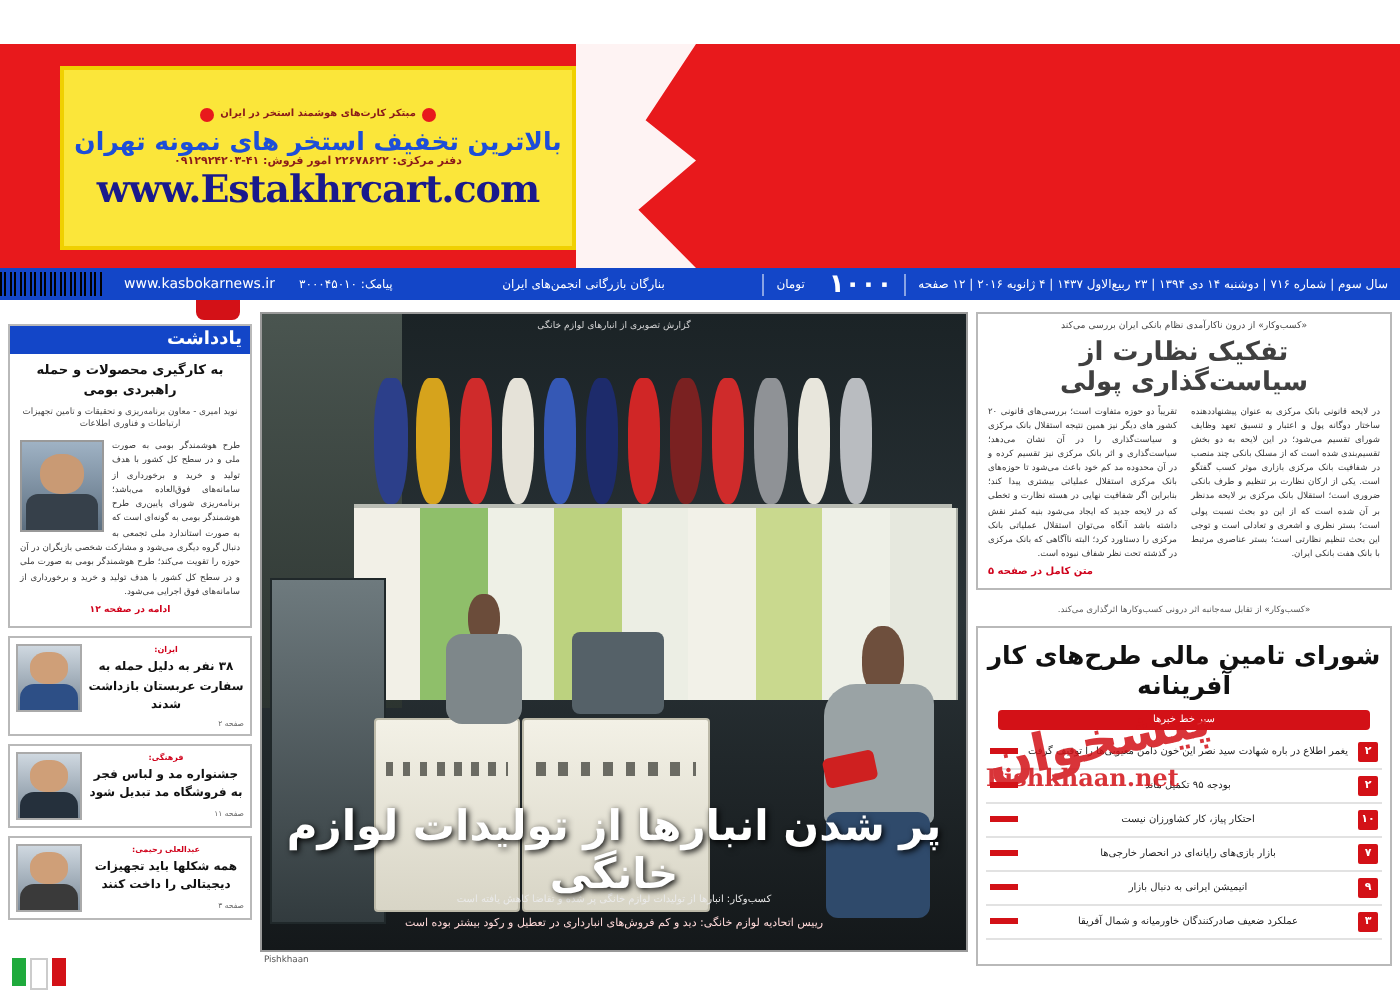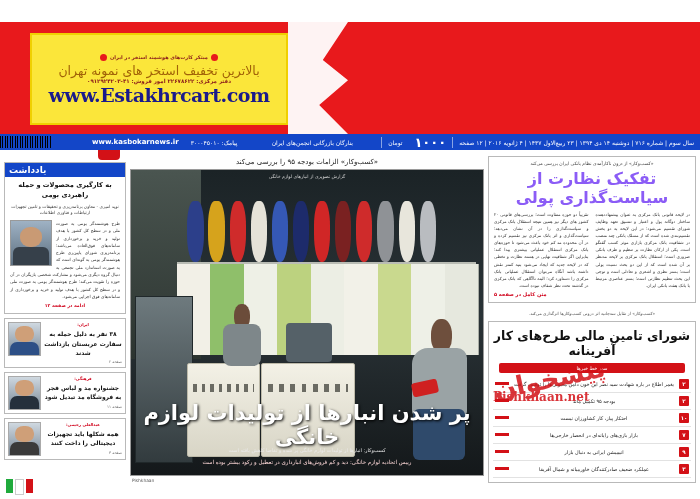--- a/index.html
+++ b/index.html
@@ -13,21 +13,21 @@
   
   .masthead{position:relative;height:112px;background:#e8191c;overflow:hidden;}
   .mh-ad{position:absolute;right:auto;left:30px;top:11px;width:258px;height:92px;
          background:#fbe63a;border:2px solid #f0d000;box-sizing:border-box;
          display:flex;flex-direction:column;align-items:center;justify-content:center;
          text-align:center;line-height:1.05;}
   .ad-l1{font-size:15px;font-weight:bold;color:#1a1a8c;letter-spacing:-.2px;}
   .ad-badge{display:flex;align-items:center;gap:3px;margin:2px 0;}
   .ad-badge .dot{width:7px;height:7px;border-radius:50%;background:#e8191c;}
   .ad-l2sm{font-size:5px;font-weight:bold;color:#8a1a1a;}
-  .ad-l3{font-size:12.5px;font-weight:normal;color:#a16207;margin-top:1px;}
+  .ad-l3{font-size:12.5px;font-weight:bold;color:#1d4ed8;margin-top:1px;}
   .ad-l4{font-size:5.5px;font-weight:bold;color:#8a1a1a;margin-top:2px;letter-spacing:.2px;}
   .ad-url{font-family:"DejaVu Serif","Liberation Serif",serif;font-size:19px;font-weight:bold;
           color:#1a1a8c;margin-top:1px;letter-spacing:-.5px;direction:ltr;}
 
   .mh-logo{position:absolute;right:18px;top:4px;width:390px;height:108px;direction:rtl;}
   .logo-kicker{position:absolute;top:6px;right:30px;font-size:11px;font-weight:bold;color:#fff;}
   .logo-word{position:absolute;top:8px;right:6px;font-size:74px;font-weight:bold;color:#fff;
              line-height:1;letter-spacing:-2px;text-shadow:2px 2px 0 #9c0d10;white-space:nowrap;}
   .logo-en{position:absolute;bottom:4px;right:148px;direction:ltr;
            font-family:"DejaVu Serif","Liberation Serif",serif;font-size:17px;
@@ -41,35 +41,35 @@
 
   
   .infobar{height:16px;background:#1346c8;display:flex;align-items:center;
            color:#fff;font-size:6px;direction:rtl;}
   .ib-seg{padding:0 6px;white-space:nowrap;}
   .ib-sep{width:1px;height:11px;background:#ffffff80;}
   .ib-date{flex:0 0 auto;}
   .ib-price{font-size:13px;font-weight:bold;}
   .ib-mid{flex:1;text-align:center;}
   .ib-url{direction:ltr;font-family:"DejaVu Sans","Liberation Sans",sans-serif;
-          font-size:7px;font-weight:bold;margin-left:30px;}
+          font-size:7px;font-weight:normal;}
   .barcode{width:52px;height:12px;margin-right:4px;
     background:repeating-linear-gradient(to right,#000 0 1px,transparent 1px 2px,#000 2px 3px,transparent 3px 5px);}
 
   
   .body{display:flex;height:333px;padding:6px 4px 0 4px;box-sizing:border-box;gap:4px;}
   .col-left{width:208px;display:flex;flex-direction:column;gap:5px;}
   .col-mid{flex:1;display:flex;flex-direction:column;}
   .col-right{width:122px;display:flex;flex-direction:column;gap:4px;}
 
   
   .box{border:1px solid #b9b9b9;background:#fff;box-sizing:border-box;}
   .lead-box{padding:4px 5px 5px 5px;}
   .lead-over{font-size:4.6px;color:#444;text-align:center;margin-bottom:3px;}
-  .lead-title{font-size:16px;font-weight:bold;color:#8b5cf6;text-align:center;margin-bottom:4px;}
+  .lead-title{font-size:13px;font-weight:bold;color:#404040;text-align:center;margin-bottom:4px;}
   .lead-cols{column-count:2;column-gap:7px;column-rule:0;}
   .lead-cols p{margin:0;font-size:4.3px;line-height:1.65;color:#333;text-align:justify;}
   .lead-more{color:#d0021b;font-weight:bold;font-size:5px;text-align:left;margin-top:2px;}
   .lead-foot{font-size:4.3px;color:#555;text-align:center;padding:3px 0 0;}
 
   
   .list-box{flex:1;padding:4px 4px 2px;position:relative;overflow:hidden;}
   .list-title{font-size:12.5px;font-weight:bold;color:#111;text-align:center;margin:2px 0 5px;}
   .list-bar{background:#d31117;color:#fff;font-size:5px;text-align:center;
             border-radius:2px;padding:2px 0;margin:0 6px 3px;}
@@ -117,21 +117,21 @@
   .cap-title{position:absolute;left:0;right:0;bottom:26px;text-align:center;
              font-size:21px;font-weight:bold;color:#fff;text-shadow:1px 1px 3px #000;}
   .cap-sub{position:absolute;left:0;right:0;bottom:10px;text-align:center;
            font-size:5.5px;color:#ffd9d9;}
   .cap-top{position:absolute;left:0;right:0;top:4px;text-align:center;
            font-size:4.6px;color:#d8d8d8;}
   .mid-foot{font-size:4.4px;color:#555;padding:2px 2px 0;text-align:left;direction:ltr;}
 
   
   .note-head{background:#1346c8;color:#fff;font-size:9px;font-weight:bold;
-             text-align:left;padding:2px 4px;}
+             text-align:right;padding:2px 4px;}
   .note-cap{position:relative;height:6px;}
   .note-cap:after{content:"";position:absolute;right:6px;top:-6px;width:22px;height:10px;
                   background:#d31117;border-radius:0 0 4px 4px;}
   .note-box{padding:4px 5px 5px;}
   .note-title{font-size:6.6px;font-weight:bold;color:#111;text-align:center;line-height:1.5;}
   .note-author{font-size:4.4px;color:#444;text-align:center;margin:3px 0 3px;line-height:1.5;}
   .note-body{font-size:4.3px;line-height:1.7;color:#333;text-align:justify;}
   .note-portrait{float:left;width:40px;height:44px;margin:0 4px 2px 0;
                  background:linear-gradient(180deg,#9fb2c4,#5d6f80);border:1px solid #999;position:relative;}
   .note-portrait .face{position:absolute;left:22%;top:14%;width:56%;height:46%;border-radius:45%;background:#c99a74;}
@@ -239,21 +239,20 @@
         </div>
         <div class="list-row">
           <span class="row-num">۳</span>
           <span class="row-txt">عملکرد ضعیف صادرکنندگان خاورمیانه و شمال آفریقا</span>
           <span class="row-dash"></span>
         </div>
       </div>
     </div>
 
     <div class="col-mid">
-      <div class="mid-kicker">«کسب‌وکار» الزامات بودجه ۹۵ را بررسی می‌کند</div>
 
       <div class="photo-wrap">
         <div class="ph-sky"></div>
         <div class="ph-wall"></div>
 
         <div class="ph-shelf">
           <span class="cab" style="left:0%;background:#f2f0e7;"></span>
           <span class="cab" style="left:11.2%;background:#8fbf6a;"></span>
           <span class="cab" style="left:22.4%;background:#eef0e6;"></span>
           <span class="cab" style="left:33.6%;background:#bcd27f;"></span>

